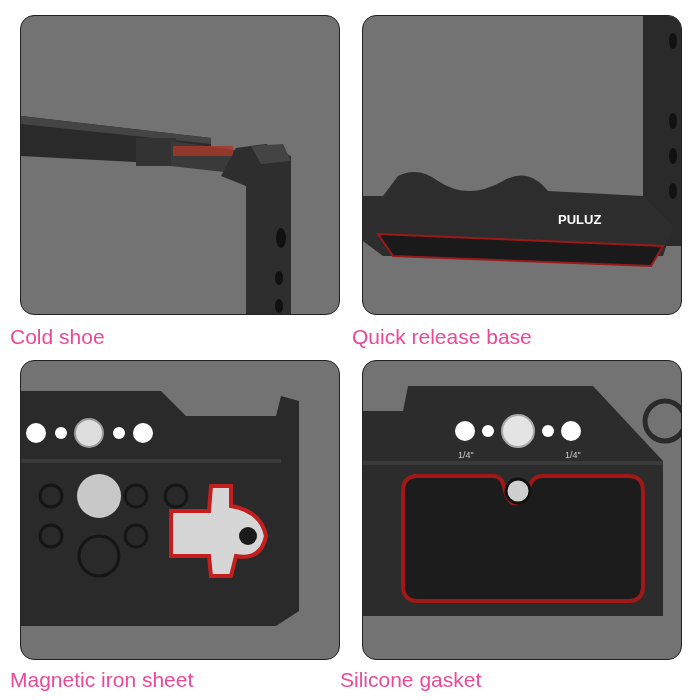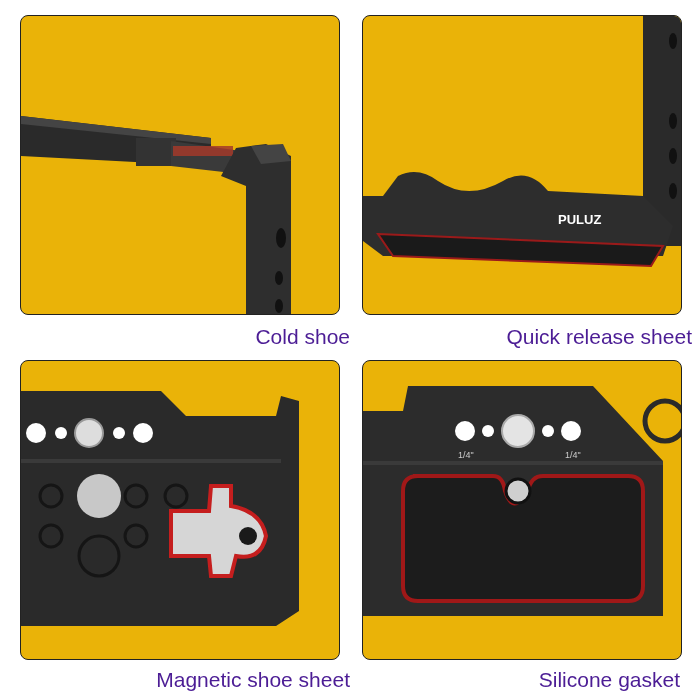--- a/index.html
+++ b/index.html
@@ -1,18 +1,18 @@
 <!DOCTYPE html>
 <html><head>
 <meta charset="utf-8">
 <style>
   html, body { margin:0; padding:0; background:#ffffff; }
   body { width:700px; height:700px; position:relative; overflow:hidden; font-family:"Liberation Sans", sans-serif; }
-  .panel { position:absolute; width:318px; height:298px; border:1.5px solid #222; border-radius:8px; overflow:hidden; background:#eab308; }
-  .caption { position:absolute; width:340px; text-align:right; font-size:21px; color:#4c1d95; }
+  .panel { position:absolute; width:318px; height:298px; border:1.5px solid #222; border-radius:14px; overflow:hidden; background:#737373; }
+  .caption { position:absolute; width:340px; text-align:left; font-size:21px; color:#ec4899; }
   svg { position:absolute; left:0; top:0; }
 </style>
 </head>
 <body>
 
 <div class="panel" style="left:20px;top:15px;">
   <svg width="318" height="298">
     <polygon points="0,100 190,122 190,150 0,140" fill="#2a2a2a"></polygon>
     <polygon points="0,100 190,122 190,128 0,108" fill="#444"></polygon>
     <rect x="115" y="122" width="40" height="28" fill="#333"></rect>
@@ -32,21 +32,21 @@
     <rect x="280" y="0" width="40" height="230" fill="#2a2a2a"></rect>
     <ellipse cx="310" cy="25" rx="4" ry="8" fill="#111"></ellipse>
     <ellipse cx="310" cy="105" rx="4" ry="8" fill="#111"></ellipse>
     <ellipse cx="310" cy="140" rx="4" ry="8" fill="#111"></ellipse>
     <ellipse cx="310" cy="175" rx="4" ry="8" fill="#111"></ellipse>
     <path d="M0,180 L20,180 L35,160 Q55,150 75,165 Q105,185 140,165 Q165,150 185,175 L280,180 L310,210 L300,240 L20,240 L0,225 Z" fill="#2d2d2d"></path>
     <polygon points="15,218 300,230 288,250 30,240" fill="#1a1a1a" stroke="#9a1a1a" stroke-width="2"></polygon>
     <text x="195" y="208" fill="#ffffff" font-family="Liberation Sans, sans-serif" font-weight="bold" font-size="13">PULUZ</text>
   </svg>
 </div>
-<div class="caption" style="left:352px;top:325px;">Quick release sheet</div>
+<div class="caption" style="left:352px;top:325px;">Quick release base</div>
 
 <div class="panel" style="left:20px;top:360px;">
   <svg width="318" height="298">
     <polygon points="0,30 140,30 165,55 255,55 260,35 278,40 278,250 255,265 0,265" fill="#2a2a2a"></polygon>
     <circle cx="15" cy="72" r="10" fill="#fff"></circle>
     <circle cx="40" cy="72" r="6" fill="#fff"></circle>
     <circle cx="68" cy="72" r="14" fill="#ddd" stroke="#999" stroke-width="2"></circle>
     <circle cx="98" cy="72" r="6" fill="#fff"></circle>
     <circle cx="122" cy="72" r="10" fill="#fff"></circle>
     <rect x="0" y="98" width="260" height="4" fill="#3a3a3a"></rect>
@@ -54,21 +54,21 @@
     <circle cx="30" cy="135" r="11" fill="none" stroke="#151515" stroke-width="3"></circle>
     <circle cx="30" cy="175" r="11" fill="none" stroke="#151515" stroke-width="3"></circle>
     <circle cx="115" cy="135" r="11" fill="none" stroke="#151515" stroke-width="3"></circle>
     <circle cx="115" cy="175" r="11" fill="none" stroke="#151515" stroke-width="3"></circle>
     <circle cx="155" cy="135" r="11" fill="none" stroke="#151515" stroke-width="3"></circle>
     <circle cx="78" cy="195" r="20" fill="none" stroke="#151515" stroke-width="3"></circle>
     <path d="M190,125 L210,125 L210,145 Q240,150 245,175 Q240,200 215,195 L210,215 L190,215 L188,195 L150,195 L150,150 L188,150 Z" fill="#d6d6d6" stroke="#c51e1e" stroke-width="4"></path>
     <circle cx="227" cy="175" r="9" fill="#1a1a1a"></circle>
   </svg>
 </div>
-<div class="caption" style="left:10px;top:668px;">Magnetic shoe sheet</div>
+<div class="caption" style="left:10px;top:668px;">Magnetic iron sheet</div>
 
 <div class="panel" style="left:362px;top:360px;">
   <svg width="318" height="298">
     <polygon points="0,50 40,50 45,25 230,25 300,100 300,255 0,255" fill="#2c2c2c"></polygon>
     <rect x="0" y="100" width="300" height="4" fill="#3a3a3a"></rect>
     <circle cx="302" cy="60" r="20" fill="none" stroke="#2a2a2a" stroke-width="5"></circle>
     <circle cx="102" cy="70" r="10" fill="#fff"></circle>
     <circle cx="125" cy="70" r="6" fill="#fff"></circle>
     <circle cx="155" cy="70" r="16" fill="#e4e4e4" stroke="#aaa" stroke-width="2"></circle>
     <circle cx="185" cy="70" r="6" fill="#fff"></circle>

